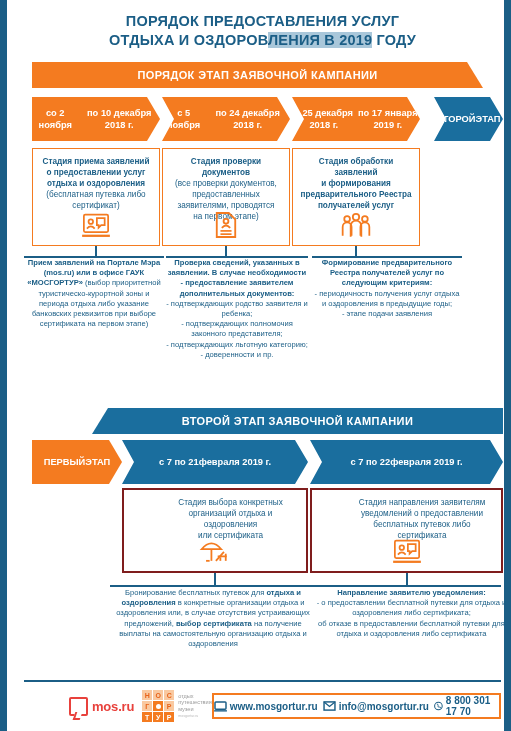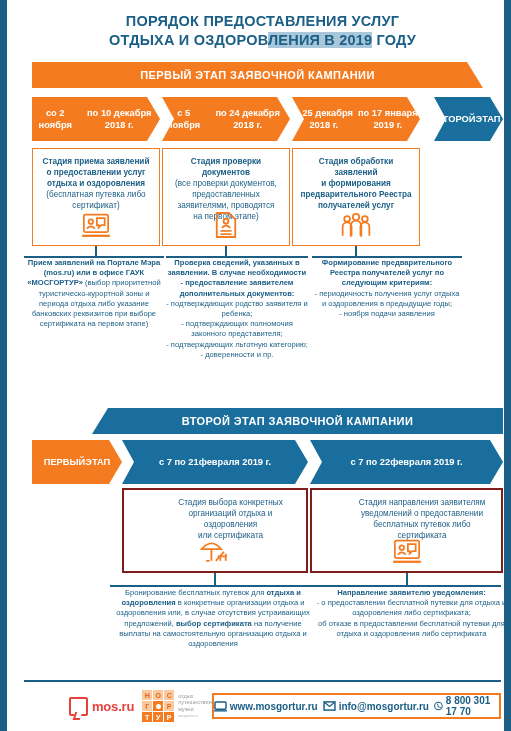--- a/index.html
+++ b/index.html
@@ -167,21 +167,21 @@
 <body>
 
 <div class="page">
 <div class="inner">
 
   <div class="title">
     <div>ПОРЯДОК ПРЕДОСТАВЛЕНИЯ УСЛУГ</div>
     <div><span>ОТДЫХА И ОЗДОРОВ</span><span class="hl">ЛЕНИЯ В 2019</span><span> ГОДУ</span></div>
   </div>
 
-  <div class="banner" id="banner1">ПЕРВЫЙ ЭТАП ЗАЯВОЧНОЙ КАМПАНИИ</div>
+  <div class="banner" id="banner1">ПОРЯДОК ЭТАП ЗАЯВОЧНОЙ КАМПАНИИ</div>
 
   <div class="chip orange notch-r" id="chip1">
     <span>со 2 ноября</span>
     <span>по 10 декабря 2018 г.</span>
   </div>
   <div class="chip orange notch-both" id="chip2">
     <span>с 5 ноября</span>
     <span>по 24 декабря 2018 г.</span>
   </div>
   <div class="chip orange notch-both" id="chip3">
@@ -264,21 +264,21 @@
   <div class="desc" id="desc2">
     <b>Проверка сведений, указанных в заявлении. В случае необходимости - предоставление заявителем дополнительных документов:</b>
     <div>- подтверждающих родство заявителя и ребенка;</div>
     <div>- подтверждающих полномочия законного представителя;</div>
     <div>- подтверждающих льготную категорию;</div>
     <div>- доверенности и пр.</div>
   </div>
   <div class="desc" id="desc3">
     <b>Формирование предварительного Реестра получателей услуг по следующим критериям:</b>
     <div>-  периодичность получения услуг отдыха и оздоровления в предыдущие годы;</div>
-    <div>- ноября подачи заявления</div>
+    <div>- этапе подачи заявления</div>
   </div>
 
   <div class="banner-blue" id="banner2">ВТОРОЙ ЭТАП ЗАЯВОЧНОЙ КАМПАНИИ</div>
 
   <div class="chip orange notch-r" id="chip5">
     <span>ПЕРВЫЙ</span>
     <span>ЭТАП</span>
   </div>
   <div class="chip blue notch-both" id="chip6">
     <span>с 7 по 21</span>

